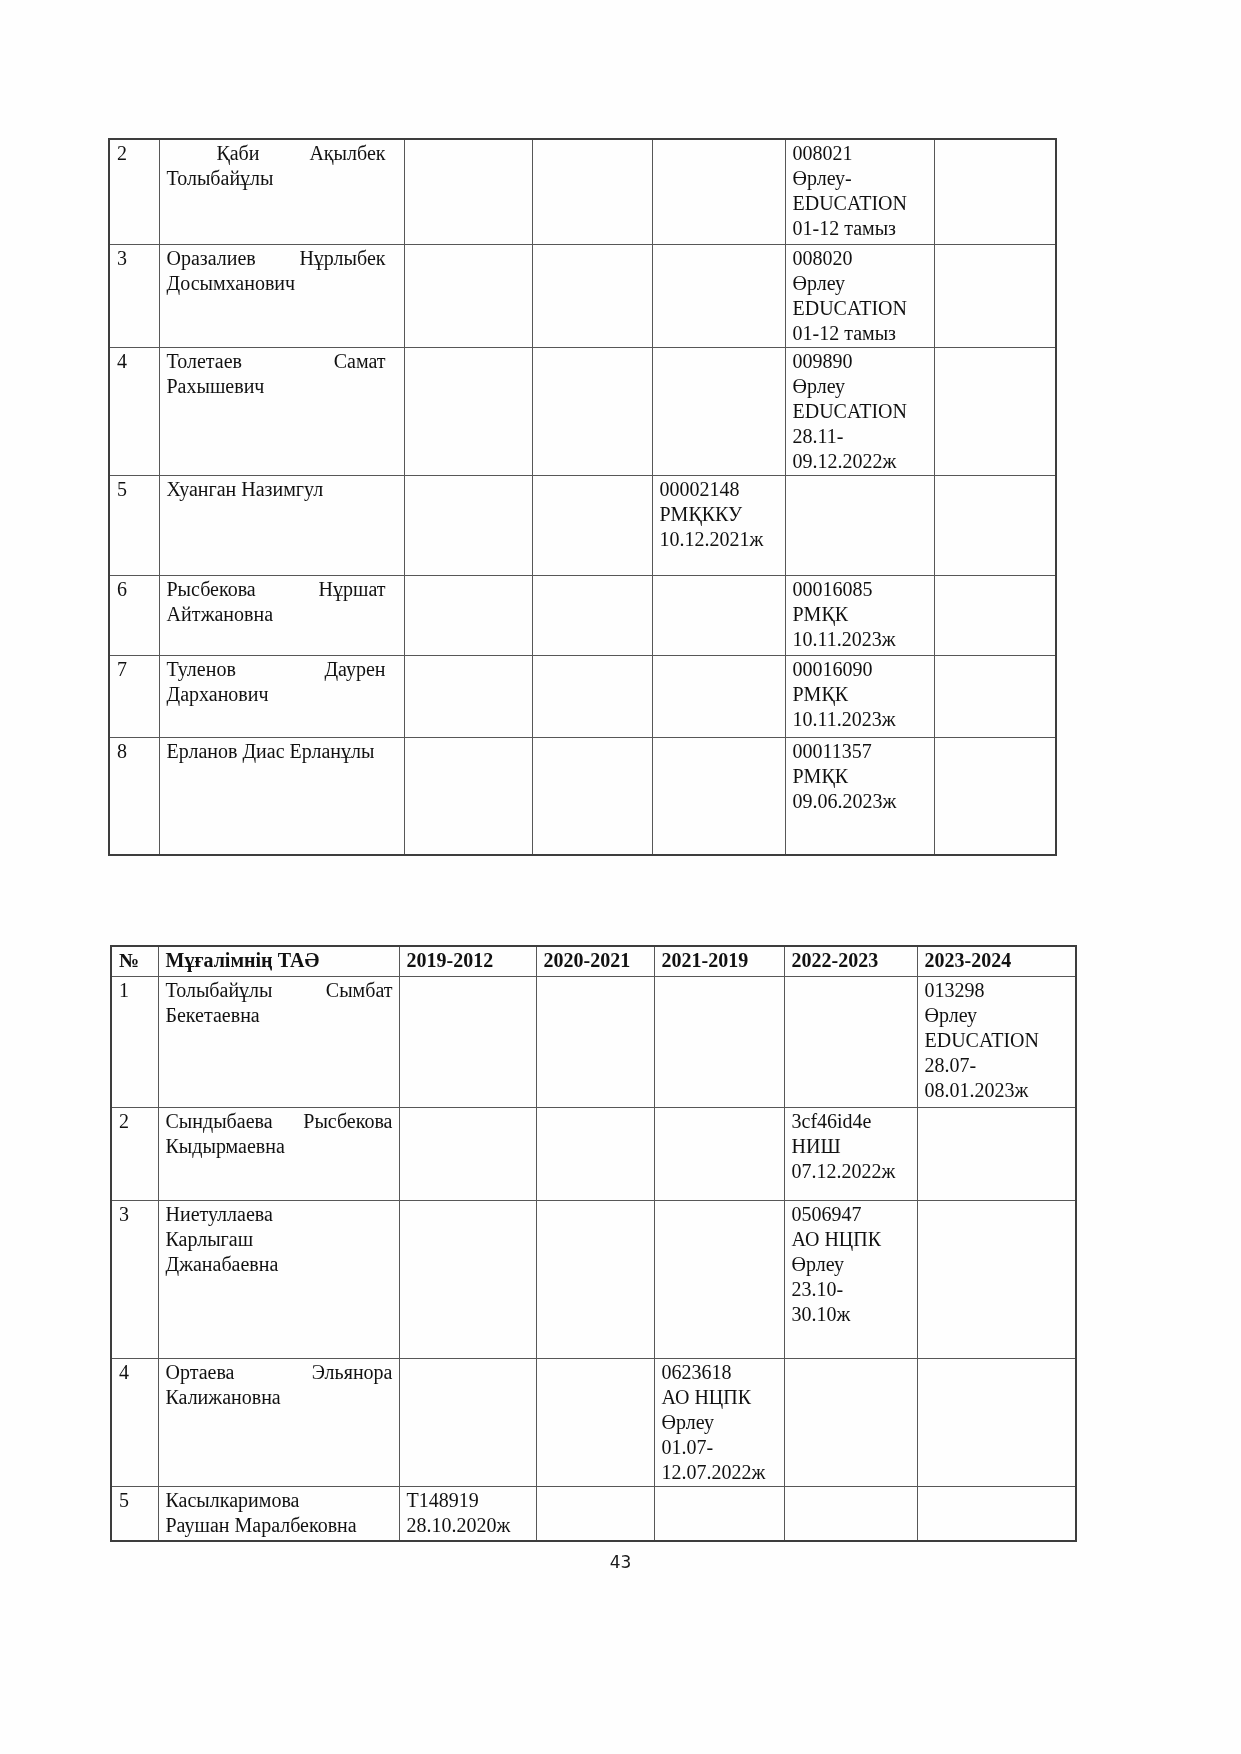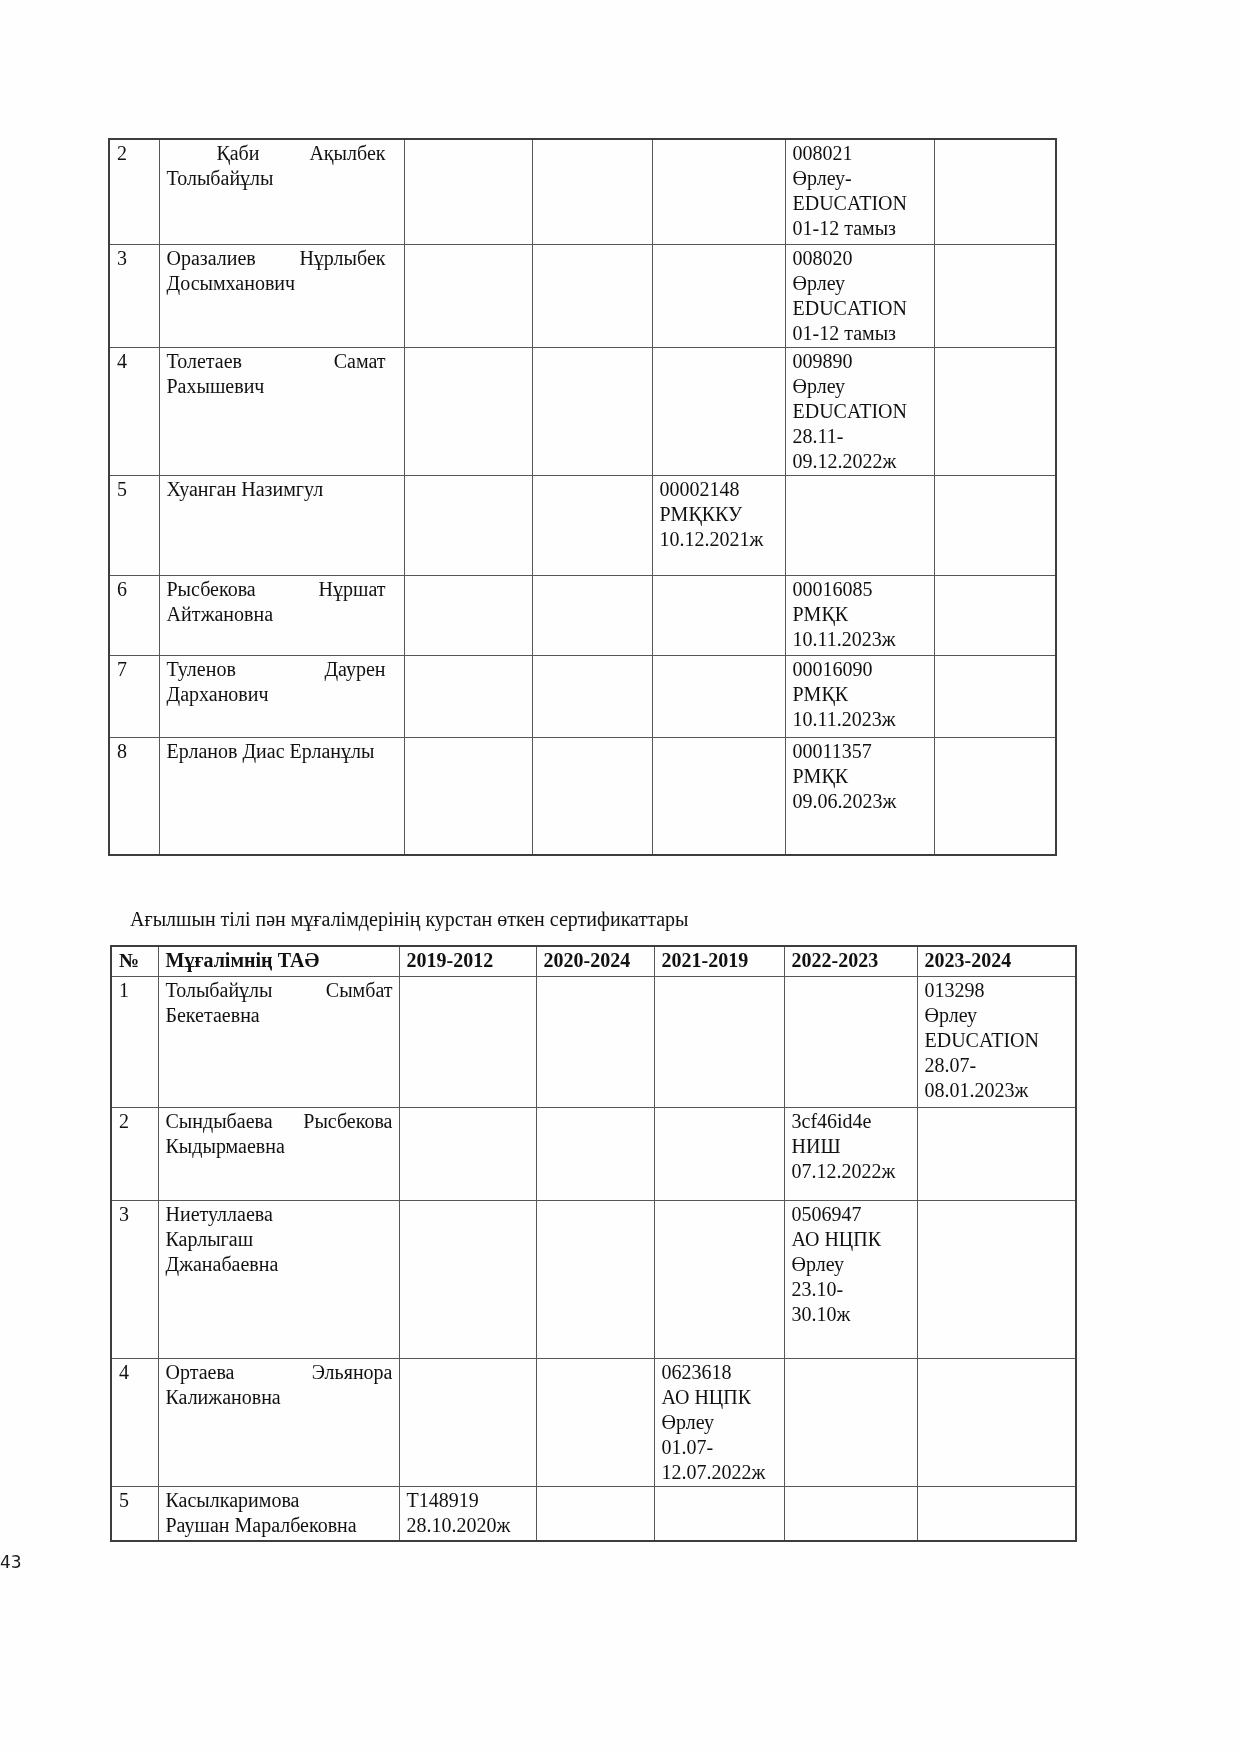--- a/index.html
+++ b/index.html
@@ -58,21 +58,21 @@
     top: 906px;
     width: 900px;
     font-size: 20px;
     line-height: 26px;
   }
   .page-footer {
     position: absolute;
     left: 0;
     top: 1552px;
     width: 100%;
-    text-align: left;
+    text-align: center;
     font-family: "DejaVu Sans", "Liberation Sans", sans-serif;
     font-size: 17px;
     color: #1a1a1a;
   }
 </style>
 </head>
 <body>
 
 <div class="page">
 
@@ -164,38 +164,37 @@
         <td></td>
         <td></td>
         <td>00011357
 РМҚК
 09.06.2023ж</td>
         <td></td>
       </tr>
     </tbody>
   </table>
 
-  <div class="section-heading">Ағылшын тілі пән  мұғалімдерінің курстан өткен сертификаттары</div>
 
   <table class="doc-table" id="table2">
     <colgroup>
       <col style="width:47px">
         <col style="width:241px">
         <col style="width:137px">
       <col style="width:118px">
         <col style="width:130px">
         <col style="width:133px">
         <col style="width:159px">
     </colgroup>
     <thead>
       <tr>
         <th class="num-cell">№</th>
         <th>Мұғалімнің ТАӘ</th>
         <th>2019-2012</th>
-        <th>2020-2024</th>
+        <th>2020-2021</th>
         <th>2021-2019</th>
         <th>2022-2023</th>
         <th>2023-2024</th>
       </tr>
     </thead>
     <tbody>
       <tr>
         <td class="num-cell">1</td>
         <td class="name-cell">Толыбайұлы Сымбат Бекетаевна</td>
         <td></td>

